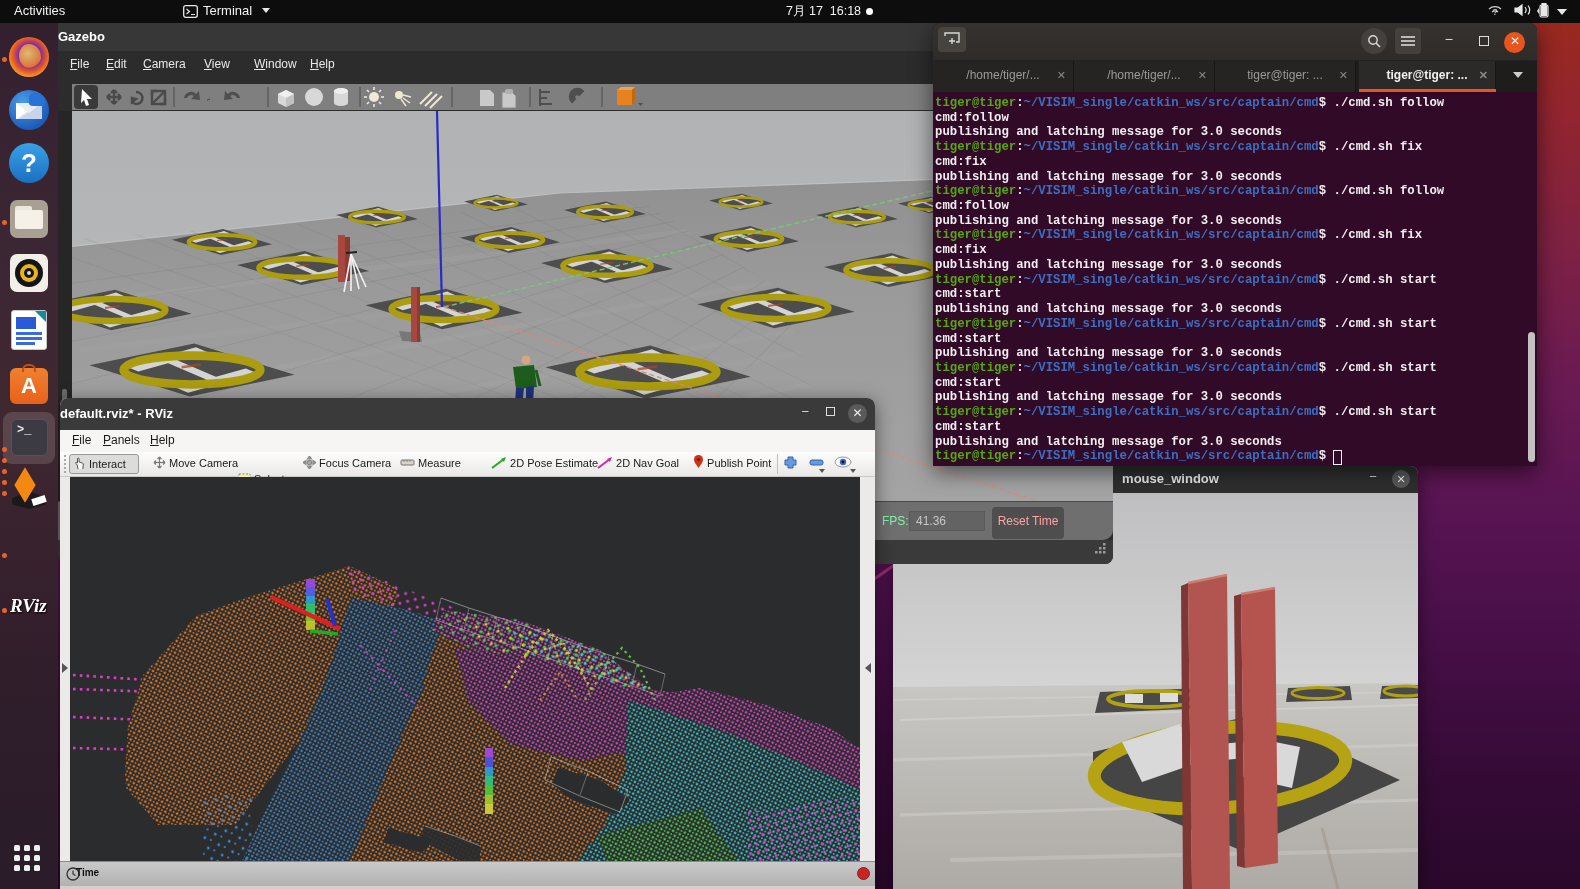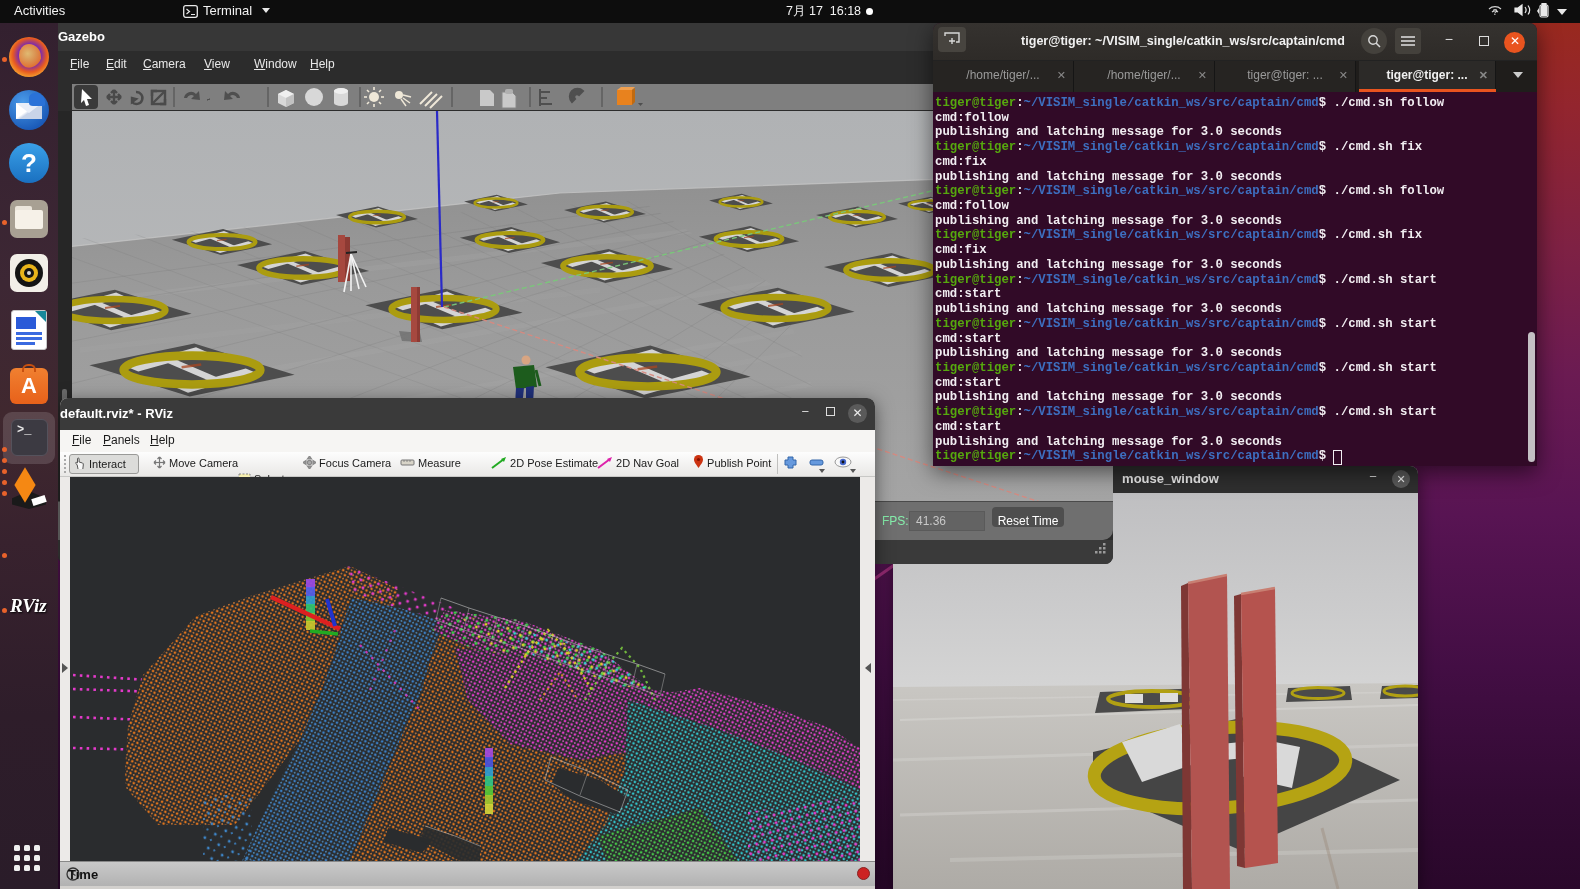--- a/index.html
+++ b/index.html
@@ -353,21 +353,21 @@
           <polygon points="513,367 534,365 537,387 516,389" fill="#1d5c1d"></polygon>
           <polygon points="516,388 524,388 522,406 515,405" fill="#20307a"></polygon>
           <polygon points="526,387 534,386 533,404 526,404" fill="#20307a"></polygon>
           <line x1="536" y1="370" x2="540" y2="386" stroke="#1d5c1d" stroke-width="3"></line>
         </g>
       </svg>
     </div>
     <div class="abs" style="left:0;top:478px;width:1055px;height:39px;background:#6f6f6f;border-top:1px solid #4a4a4a;border-radius:0 0 10px 0">
       <span style="position:absolute;left:824px;top:12px;color:#86efac;font-size:12px">FPS: </span>
       <span style="position:absolute;left:851px;top:9px;width:76px;height:20px;background:#636363;border:1px solid #5a5a5a;color:#c8c8c8;font-size:12px;padding:2px 6px">41.36</span>
-      <span style="position:absolute;left:934px;top:5px;width:72px;height:20px;background:#4e4e4e;border-radius:4px;color:#ffffff;font-size:12px;text-align:center;line-height:28px">Reset Time</span>
+      <span style="position:absolute;left:934px;top:5px;width:72px;height:32px;background:#4e4e4e;border-radius:4px;color:#fca5a5;font-size:12px;text-align:center;line-height:28px">Reset Time</span>
     </div>
     <div class="abs" style="left:0;top:517px;width:1055px;height:24px;background:#3a3a3a;border-radius:0 0 8px 8px">
       <svg width="14" height="14" style="position:absolute;right:6px;top:3px">
         <g fill="#9a9a9a">
           <rect x="10" y="0" width="2.5" height="2.5"></rect>
           <rect x="10" y="4" width="2.5" height="2.5"></rect>
           <rect x="10" y="8" width="2.5" height="2.5"></rect>
           <rect x="6" y="4" width="2.5" height="2.5"></rect>
           <rect x="6" y="8" width="2.5" height="2.5"></rect>
           <rect x="2" y="8" width="2.5" height="2.5"></rect>
@@ -548,34 +548,33 @@
       <rect x="485" y="804" width="8" height="10" fill="#d2d23a" opacity="0.92"></rect>
       <line x1="271" y1="597" x2="340" y2="629" stroke="#dd2020" stroke-width="4.5"></line>
       <line x1="327" y1="599" x2="335" y2="626" stroke="#2233cc" stroke-width="4"></line>
       <line x1="310" y1="631" x2="338" y2="634" stroke="#22aa22" stroke-width="3.5"></line>
     </svg>
     <div class="abs" style="left:0;top:463px;width:815px;height:25px;background:linear-gradient(#c9c9c9,#b2b2b2);border-top:1px solid #888">
       <svg width="14" height="14" style="position:absolute;left:6px;top:5px">
         <circle cx="7" cy="7" r="6" fill="none" stroke="#333" stroke-width="1.3"></circle>
         <path d="M7 3.5 V7 L9.5 8.5" stroke="#333" stroke-width="1.2" fill="none"></path>
       </svg>
-      <span style="position:absolute;left:8px;top:5px;font-weight:bold;font-size:13px;color:#111">Time</span>
+      <span style="position:absolute;left:16px;top:5px;font-weight:bold;font-size:10px;color:#111">Time</span>
       <span style="position:absolute;right:5px;top:5px;width:13px;height:13px;border-radius:50%;background:#cc2222;border:1px solid #882222"></span>
     </div>
     <div class="abs" style="left:0;top:488px;width:815px;height:3px;background:#d2d0cd"></div>
   </div>
 <div class="abs" style="left:933px;top:23px;width:604px;height:443px;background:#310a27;border-radius:8px 8px 0 0;box-shadow:0 6px 22px rgba(0,0,0,.55)">
     <div class="abs" style="left:0;top:0;width:604px;height:38px;background:linear-gradient(#35322f,#2e2b28);border-radius:8px 8px 0 0;border-bottom:1px solid #222">
       <span style="position:absolute;left:5px;top:4px;width:28px;height:25px;background:#47443f;border-radius:4px">
         <svg width="16" height="14" viewBox="0 0 16 14" style="position:absolute;left:6px;top:5px">
           <path d="M1 4 V1 h14 v9 h-3" fill="none" stroke="#d8d8d8" stroke-width="1.4"></path>
           <path d="M5 9 h6 M8 6 v6" stroke="#d8d8d8" stroke-width="1.4"></path>
         </svg>
       </span>
-      <div class="abs" style="left:30px;width:440px;top:11px;text-align:center;color:#f0f0f0;font-weight:bold;font-size:12.5px;white-space:nowrap">tiger@tiger: ~/VISIM_single/catkin_ws/src/captain/cmd</div>
       <span style="position:absolute;right:150px;top:5px;width:26px;height:26px;border-radius:50%;background:#44413c">
         <svg width="14" height="14" style="position:absolute;left:6px;top:6px">
           <circle cx="6" cy="6" r="4.2" fill="none" stroke="#d8d8d8" stroke-width="1.4"></circle>
           <line x1="9" y1="9" x2="13" y2="13" stroke="#d8d8d8" stroke-width="1.6"></line>
         </svg>
       </span>
       <span style="position:absolute;right:116px;top:5px;width:26px;height:26px;border-radius:4px;background:#44413c">
         <svg width="14" height="12" style="position:absolute;left:6px;top:7px">
           <g stroke="#d8d8d8" stroke-width="1.6">
             <line x1="0" y1="2" x2="14" y2="2"></line>

